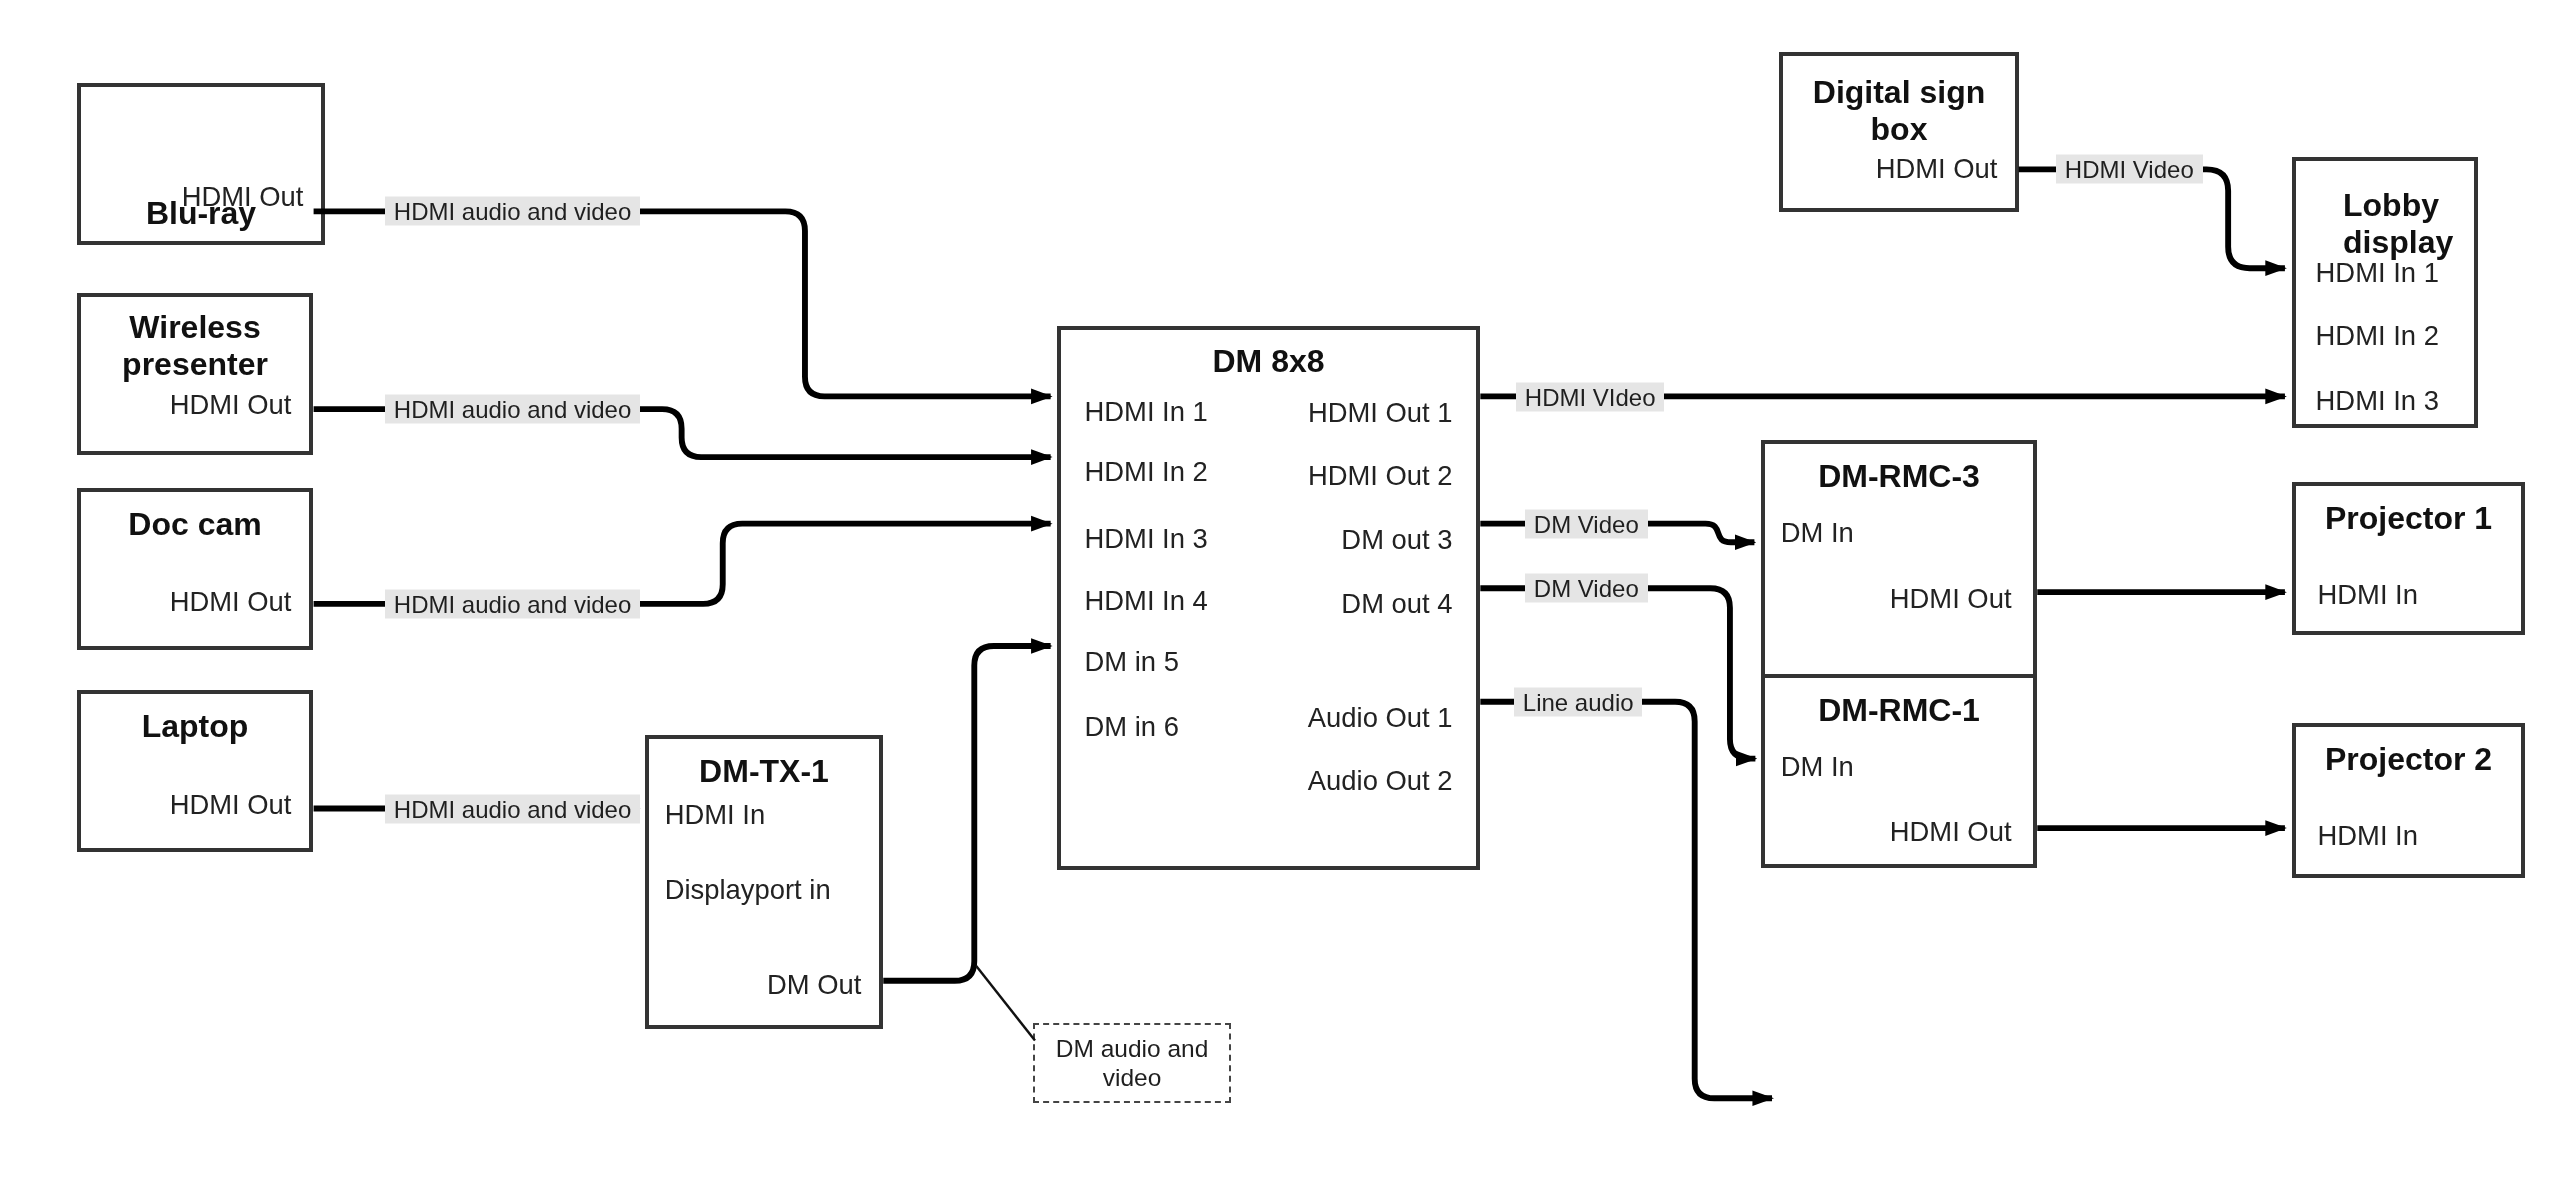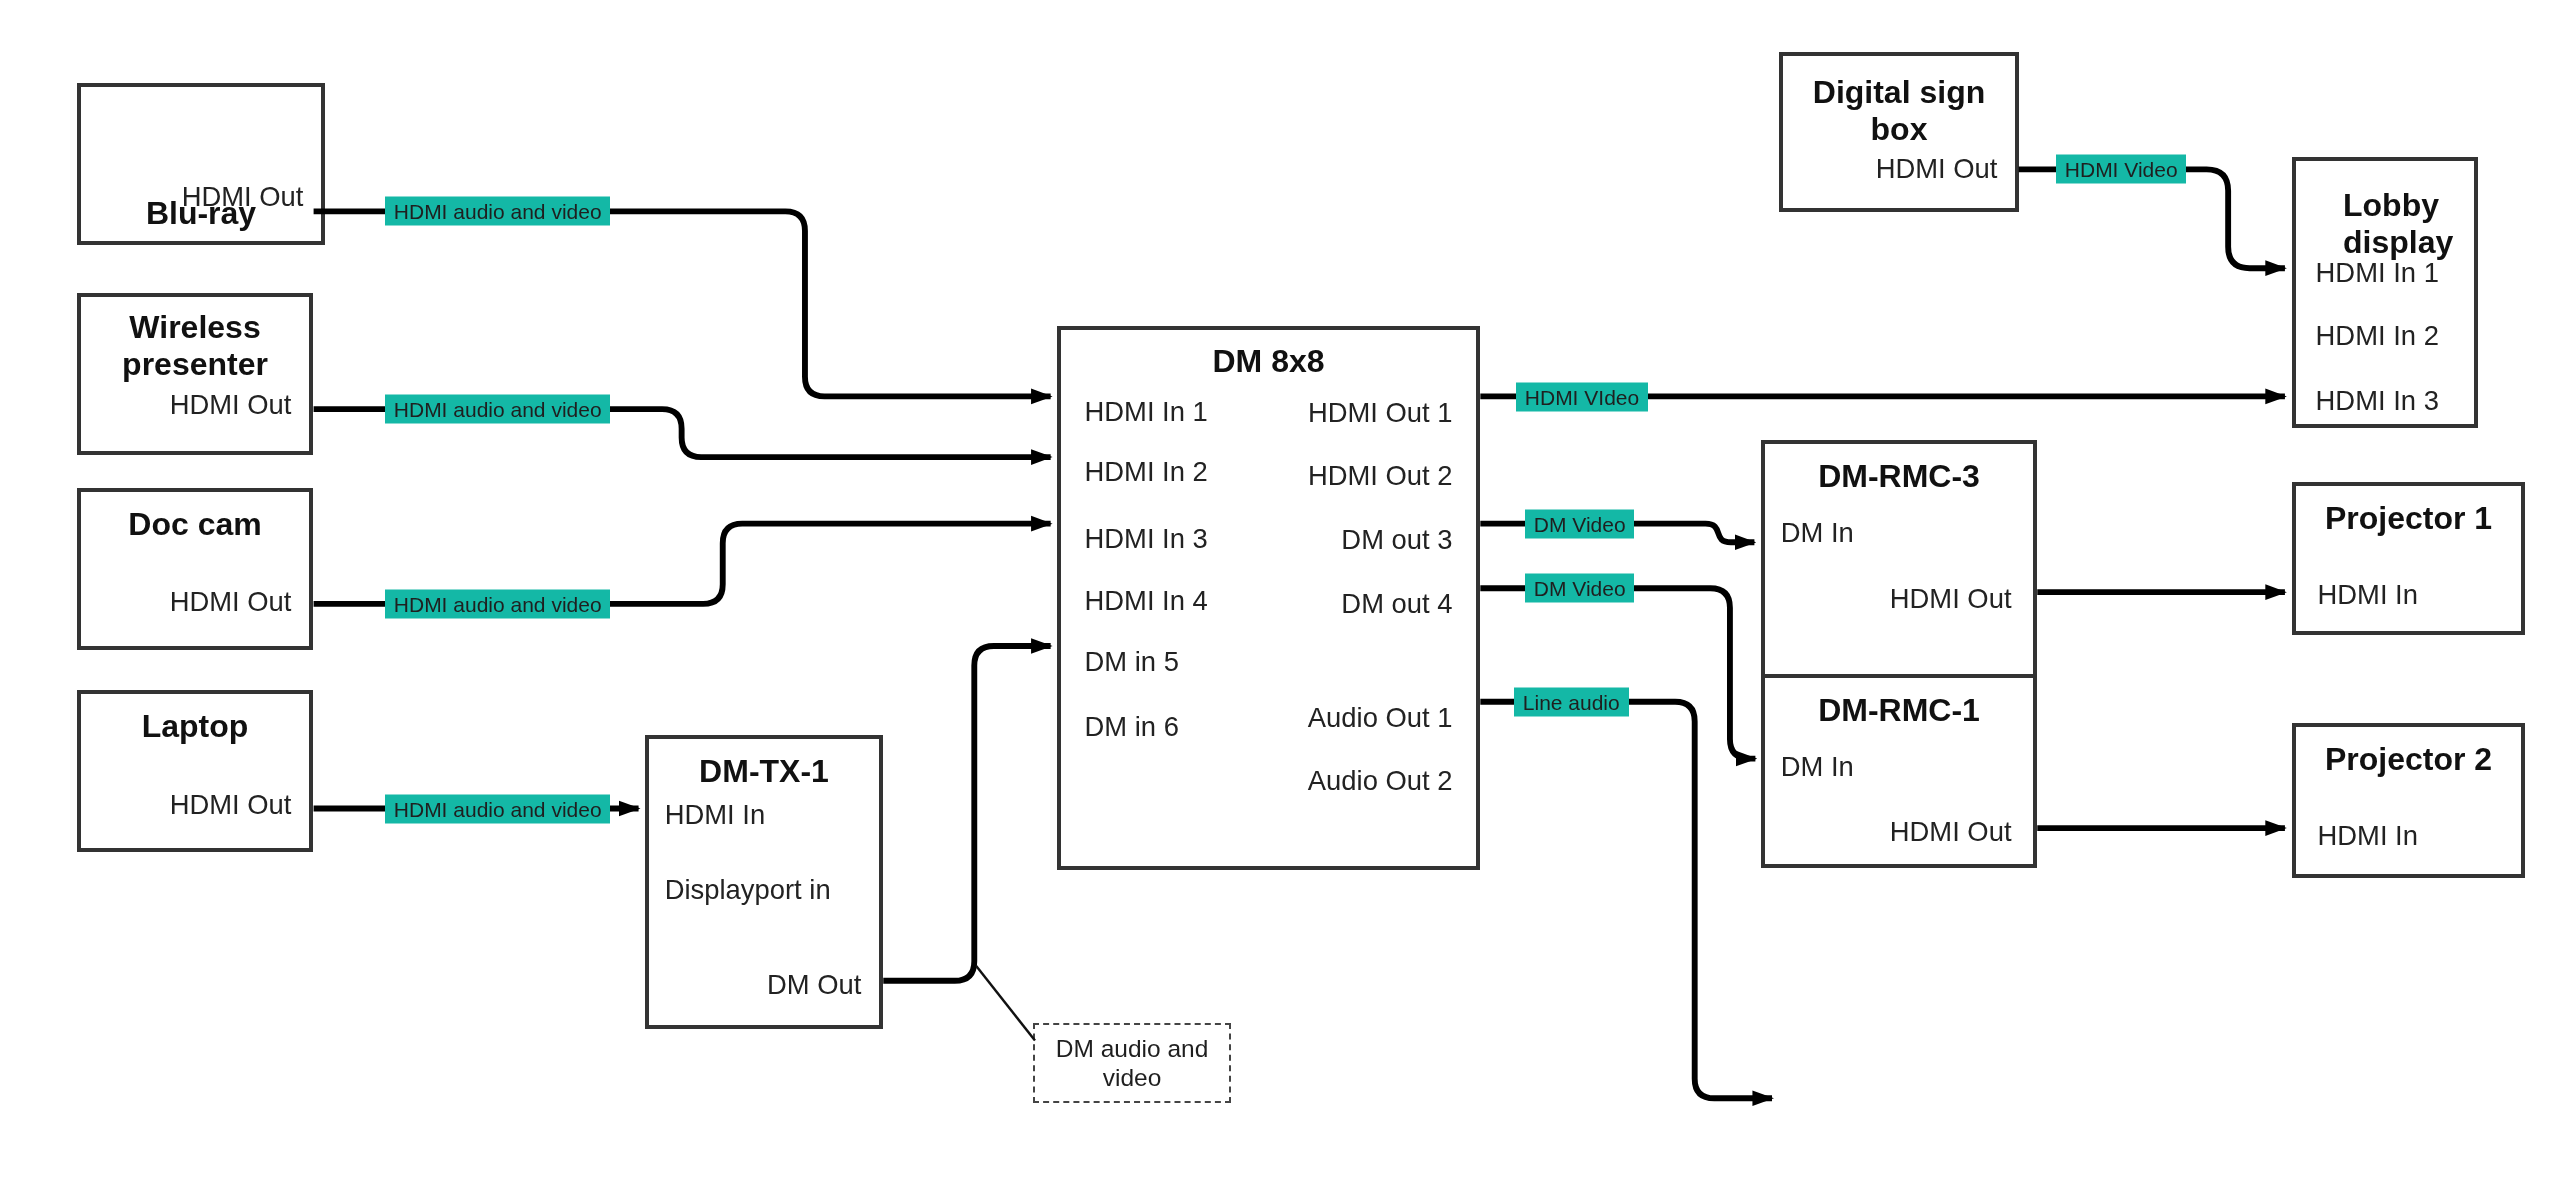--- a/index.html
+++ b/index.html
@@ -31,23 +31,23 @@
     font-size:27.4px;line-height:31px;
     color:#222222;
     white-space:nowrap;
   }
   .port.l{left:19.6px;}
   .port.r{right:17.6px;text-align:left;}
   svg.wires{position:absolute;left:0;top:0;z-index:5;}
   .wire-label{
     position:absolute;
     transform:translateY(-50%);
-    background:#14b8a6;
+    background:#e5e5e5;
     padding:0 8.8px;
-    font-size:21px;line-height:29px;
+    font-size:24px;line-height:29px;
     color:#1f1f1f;
     white-space:nowrap;
     z-index:6;
   }
   .callout{
     position:absolute;
     border:2.4px dashed #444444;
     background:#ffffff;
     box-sizing:border-box;
     display:flex;align-items:center;justify-content:center;

